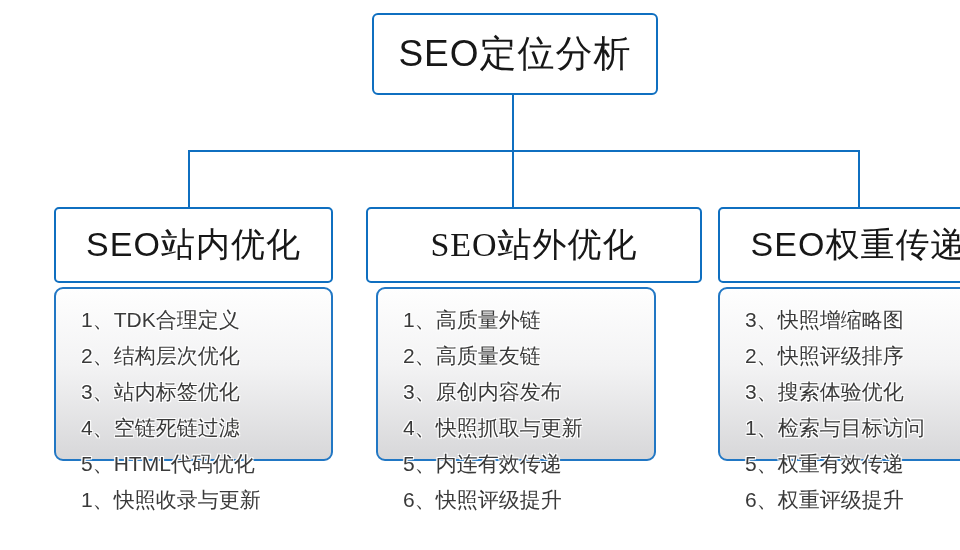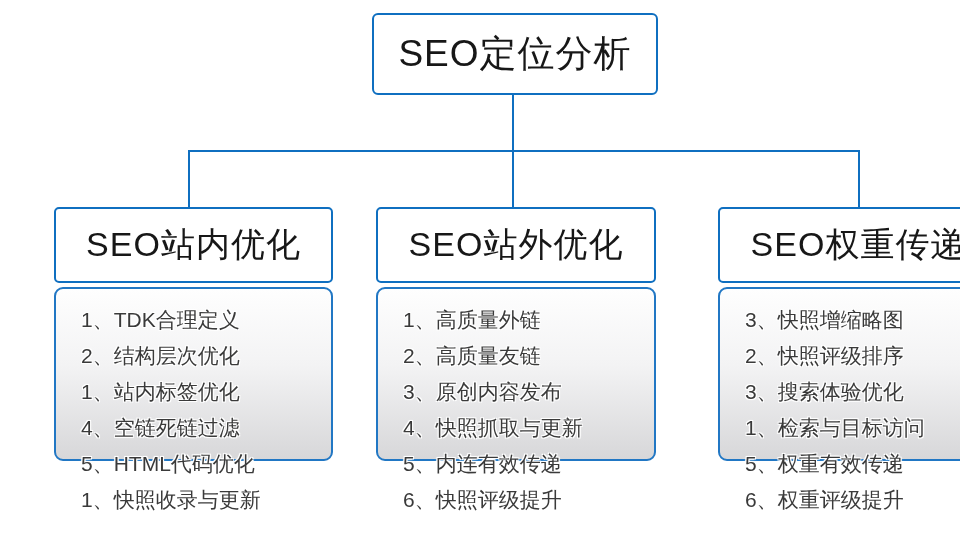--- a/index.html
+++ b/index.html
@@ -46,21 +46,21 @@
   }
   .branch-header {
     top: 207px;
     height: 76px;
     font-size: 34px;
     letter-spacing: 1px;
     border-radius: 5px;
     justify-content: center;
   }
   #header-onsite  { left: 8px;   width: 279px; }
-  #header-offsite { left: 330px; width: 280px; }
+  #header-offsite { left: 320px; width: 336px; font-family: Liberation Serif, serif; }
   #header-weight  { left: 672px; width: 280px; }
 
   
   .panel {
     position: absolute;
     top: 287px;
     height: 174px;
     box-sizing: border-box;
     border: 2px solid #2177c4;
     border-radius: 9px;
@@ -105,21 +105,21 @@
   <div class="node-box branch-header" id="header-offsite">
     <span>SEO站外优化</span>
   </div>
   <div class="node-box branch-header" id="header-weight">
     <span>SEO权重传递</span>
   </div>
 
   <div class="panel" id="panel-onsite">
     <div class="item">1、TDK合理定义</div>
     <div class="item">2、结构层次优化</div>
-    <div class="item">1、站内标签优化</div>
+    <div class="item">3、站内标签优化</div>
     <div class="item">4、空链死链过滤</div>
     <div class="item">5、HTML代码优化</div>
     <div class="item">1、快照收录与更新</div>
   </div>
 
   <div class="panel" id="panel-offsite">
     <div class="item">1、高质量外链</div>
     <div class="item">2、高质量友链</div>
     <div class="item">3、原创内容发布</div>
     <div class="item">4、快照抓取与更新</div>

